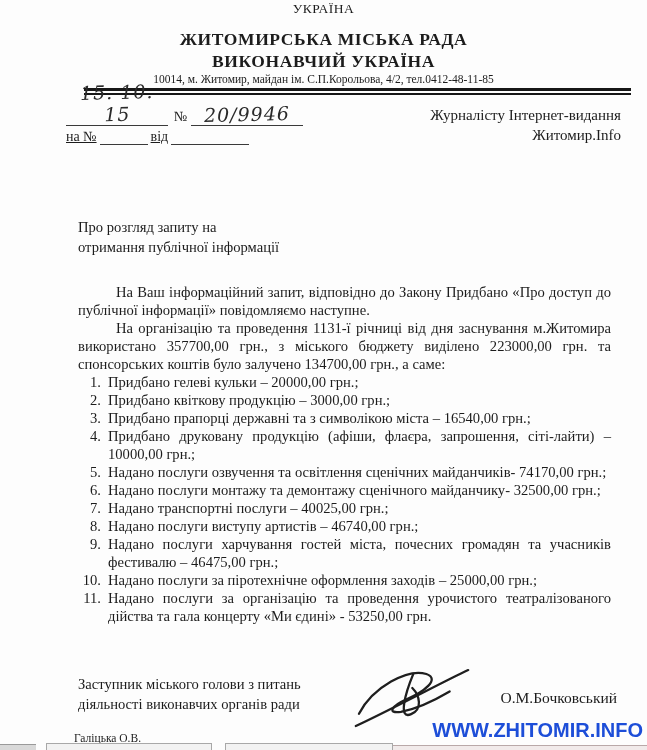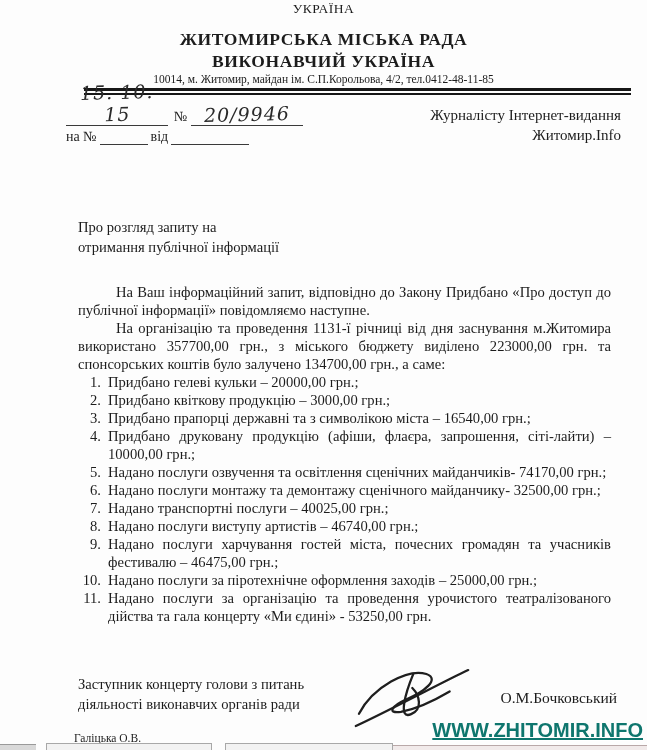--- a/index.html
+++ b/index.html
@@ -17,21 +17,21 @@
   .addr{position:absolute;left:0;right:0;top:73px;font-size:11.5px;}
   .rule{position:absolute;left:84px;right:16px;top:88px;height:2px;
         border-top:3px solid #171717;border-bottom:2px solid #171717;}
   
   .refblock{left:66px;top:100px;}
   .hw-row{display:flex;align-items:flex-end;height:26px;}
   .hw-seg{display:inline-block;border-bottom:1.5px solid #3a3a3a;text-align:center;}
   .hw{font-family:"DejaVu Serif",serif;font-style:italic;font-size:19px;color:#2a2a2a;
       letter-spacing:1px;display:inline-block;transform:rotate(-1.5deg);}
   .typed{font-size:14px;color:#222;}
-  .form-row{margin-top:3px;font-size:14px;display:flex;align-items:flex-end;gap:3px;}
+  .form-row{margin-top:3px;font-size:14px;display:flex;align-items:flex-end;gap:3px;text-decoration:underline;}
   .blank{display:inline-block;border-bottom:1.5px solid #3a3a3a;height:14px;}
   .recipient{right:26px;top:106px;text-align:right;font-size:15px;line-height:19.5px;}
   
   .subject{left:78px;top:217px;font-size:14.6px;line-height:20px;}
   
   .bodytext{left:78px;top:283px;width:533px;font-size:14.6px;line-height:18px;
             text-align:justify;}
   .bodytext p{margin:0;text-indent:38px;}
   .li-row{display:flex;}
   .li-num{width:30px;flex:0 0 30px;text-align:right;padding-right:7px;box-sizing:border-box;}
@@ -135,31 +135,31 @@
         <span class="li-txt">Надано послуги за піротехнічне оформлення заходів – 25000,00 грн.;</span>
       </div>
       <div class="li-row">
         <span class="li-num">11.</span>
         <span class="li-txt">Надано послуги за організацію та проведення урочистого театралізованого дійства та гала концерту «Ми єдині» - 53250,00 грн.</span>
       </div>
     </div>
 </div>
 
 <div class="abs sigtitle">
-  <div>Заступник концерту голови з питань</div>
+  <div>Заступник міського голови з питань</div>
   <div>діяльності виконавчих органів ради</div>
 </div>
 <svg class="abs sig-svg" width="122" height="64" viewBox="0 0 122 64">
   <g fill="none" stroke="#1f1f1f" stroke-width="2.3" stroke-linecap="round">
     <path d="M6,44 C22,18 58,2 76,9 C90,15 72,27 54,33 C40,38 33,46 48,45 C64,43 84,35 98,28"></path>
     <path d="M63,8 C54,26 44,53 58,48 C70,44 68,30 61,22"></path>
     <path d="M2,56 C34,44 92,18 118,8"></path>
   </g>
 </svg>
 <div class="abs signame">О.М.Бочковський</div>
 
 <div class="abs executor">Галіцька О.В.</div>
-<div class="abs watermark" style="color: #0f766e; text-decoration: underline;">WWW.ZHITOMIR.INFO</div>
+<div class="abs watermark" style="color: #1d4ed8;">WWW.ZHITOMIR.INFO</div>
 
 <div class="strip b1"></div>
 <div class="strip b2"></div>
 <div class="strip b3"></div>
 <div class="strip b4"></div>
 
 </body></html>

